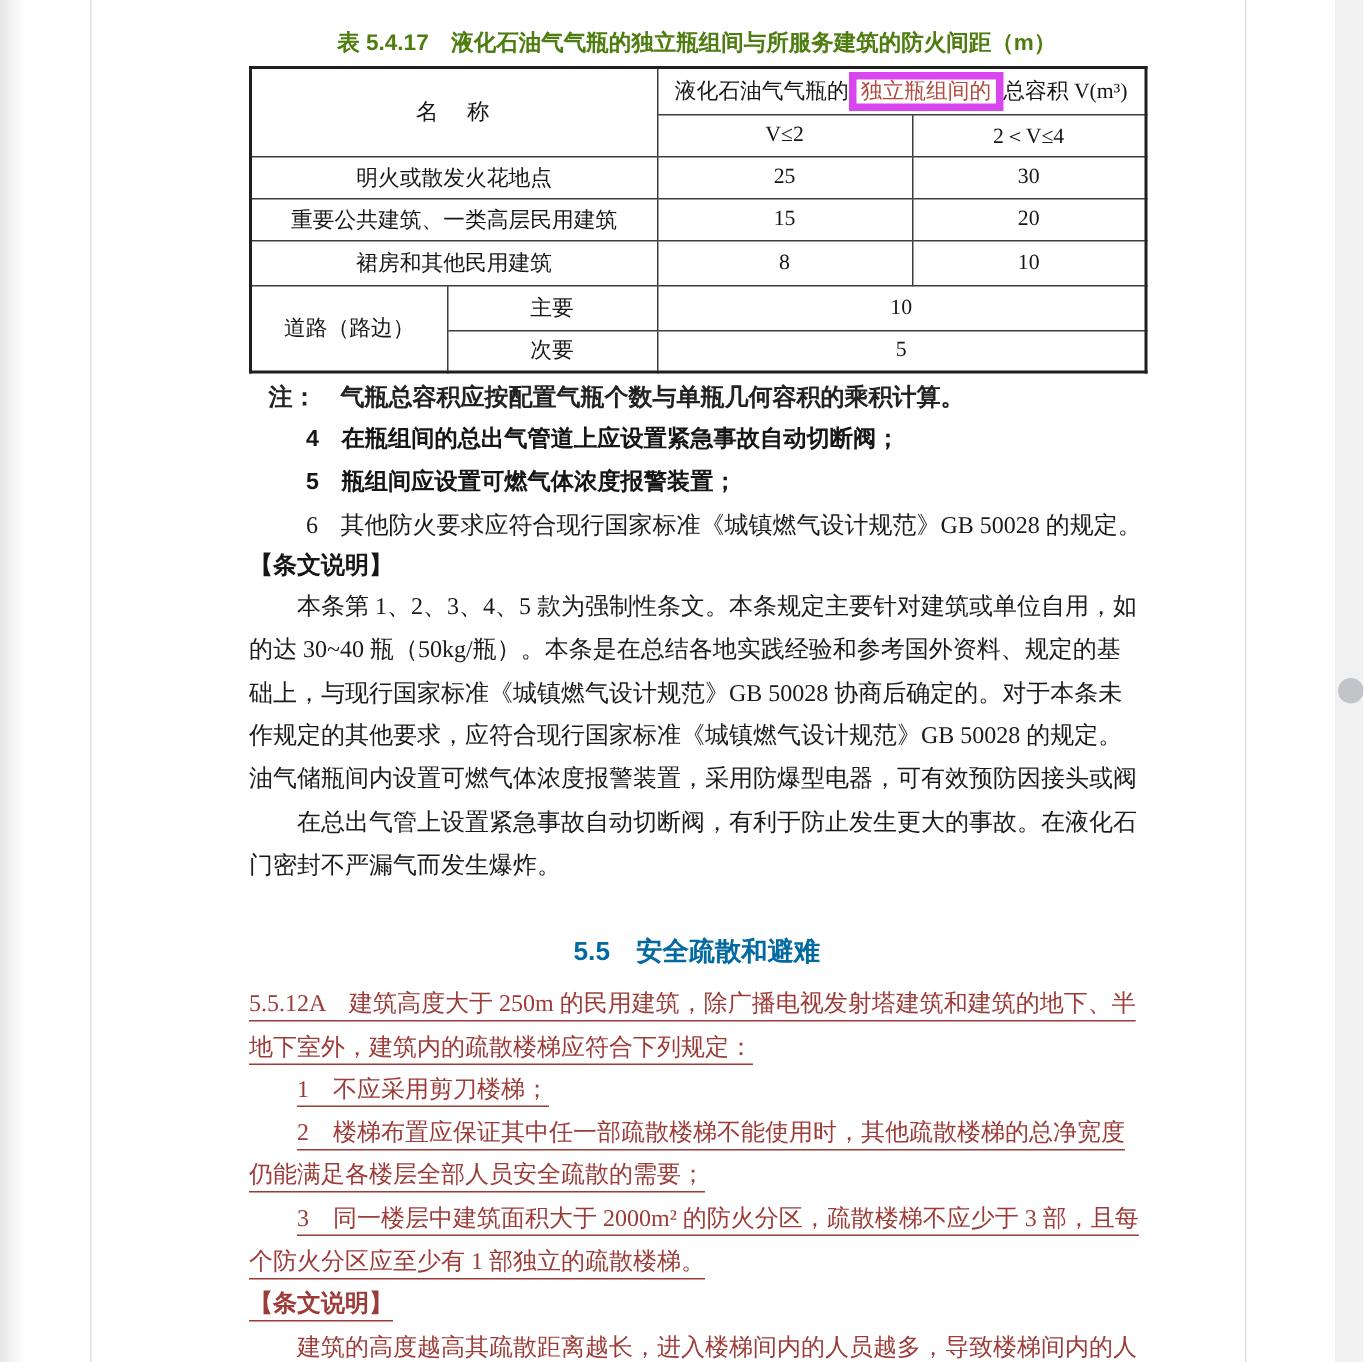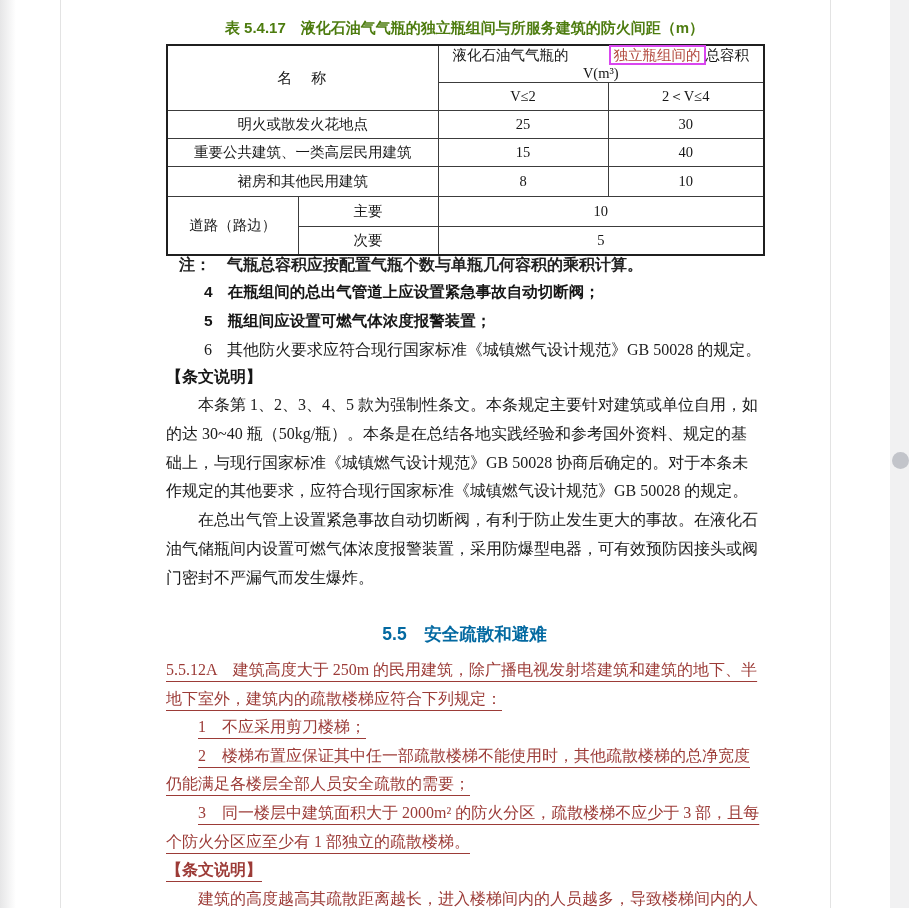--- a/index.html
+++ b/index.html
@@ -20,21 +20,21 @@
 
   .table-title{position:absolute;top:19px;left:0;width:597px;text-align:center;
     font-family:"Liberation Sans","DejaVu Sans",sans-serif;font-weight:bold;font-size:15px;color:#4d7c0f;}
 
   table.firetable{position:absolute;top:44px;left:0;width:597px;border-collapse:collapse;table-layout:fixed;
     font-size:14.5px;color:#161616;}
   table.firetable td{border:1px solid #3c3c3c;text-align:center;vertical-align:middle;padding:0 4px;}
   table.firetable{border:2px solid #1f1f1f;}
   td.namehead{font-size:15px;letter-spacing:2px;}
   td.lbl{text-align:left;padding-left:12px;}
-  .hl-box{color:#b2493e;border:2px solid #d946ef;padding:0 3px;margin-left:40px;}
+  .hl-box{color:#b2493e;border:5px solid #d946ef;padding:0 3px;}
 
   .note{position:absolute;top:255px;left:13px;font-family:"Liberation Sans","DejaVu Sans",sans-serif;
     font-weight:bold;font-size:16px;color:#222;}
 
   .clause{position:absolute;left:0;width:597px;white-space:nowrap;}
   .clause .num{display:inline-block;margin-left:38px;margin-right:15px;}
   .clause-bold{font-family:"Liberation Sans","DejaVu Sans",sans-serif;font-weight:bold;font-size:15.5px;color:#161616;}
   .clause-serif{font-size:16px;}
   .c4{top:282px;} .c5{top:311px;} .c6{top:340px;}
 
@@ -87,21 +87,21 @@
         <td>2＜V≤4</td>
       </tr>
       <tr style="height:28px">
         <td colspan="2" class="lbl">明火或散发火花地点</td>
         <td>25</td>
         <td>30</td>
       </tr>
       <tr style="height:28px">
         <td colspan="2" class="lbl">重要公共建筑、一类高层民用建筑</td>
         <td>15</td>
-        <td>40</td>
+        <td>20</td>
       </tr>
       <tr style="height:30px">
         <td colspan="2" class="lbl">裙房和其他民用建筑</td>
         <td>8</td>
         <td>10</td>
       </tr>
       <tr style="height:30px">
         <td rowspan="2" class="lbl">道路（路边）</td>
         <td class="lbl">主要</td>
         <td colspan="2">10</td>
@@ -125,22 +125,22 @@
       <span class="num">6</span><span>其他防火要求应符合现行国家标准《城镇燃气设计规范》GB 50028 的规定。</span>
     </div>
 
     <div class="expl-label-black">【条文说明】</div>
 
     <div class="paras">
       <div class="ln ind">本条第 1、2、3、4、5 款为强制性条文。本条规定主要针对建筑或单位自用，如</div>
       <div class="ln">的达 30~40 瓶（50kg/瓶）。本条是在总结各地实践经验和参考国外资料、规定的基</div>
       <div class="ln">础上，与现行国家标准《城镇燃气设计规范》GB 50028 协商后确定的。对于本条未</div>
       <div class="ln">作规定的其他要求，应符合现行国家标准《城镇燃气设计规范》GB 50028 的规定。</div>
+      <div class="ln">油气储瓶间内设置可燃气体浓度报警装置，采用防爆型电器，可有效预防因接头或阀</div>
       <div class="ln ind">在总出气管上设置紧急事故自动切断阀，有利于防止发生更大的事故。在液化石</div>
-      <div class="ln">油气储瓶间内设置可燃气体浓度报警装置，采用防爆型电器，可有效预防因接头或阀</div>
       <div class="ln">门密封不严漏气而发生爆炸。</div>
     </div>
 
     <div class="section-heading">5.5　安全疏散和避难</div>
 
     <div class="redblock">
       <div class="ln">5.5.12A　建筑高度大于 250m 的民用建筑，除广播电视发射塔建筑和建筑的地下、半</div>
       <div class="ln">地下室外，建筑内的疏散楼梯应符合下列规定：</div>
       <div class="ln ind">1　不应采用剪刀楼梯；</div>
       <div class="ln ind">2　楼梯布置应保证其中任一部疏散楼梯不能使用时，其他疏散楼梯的总净宽度</div>

